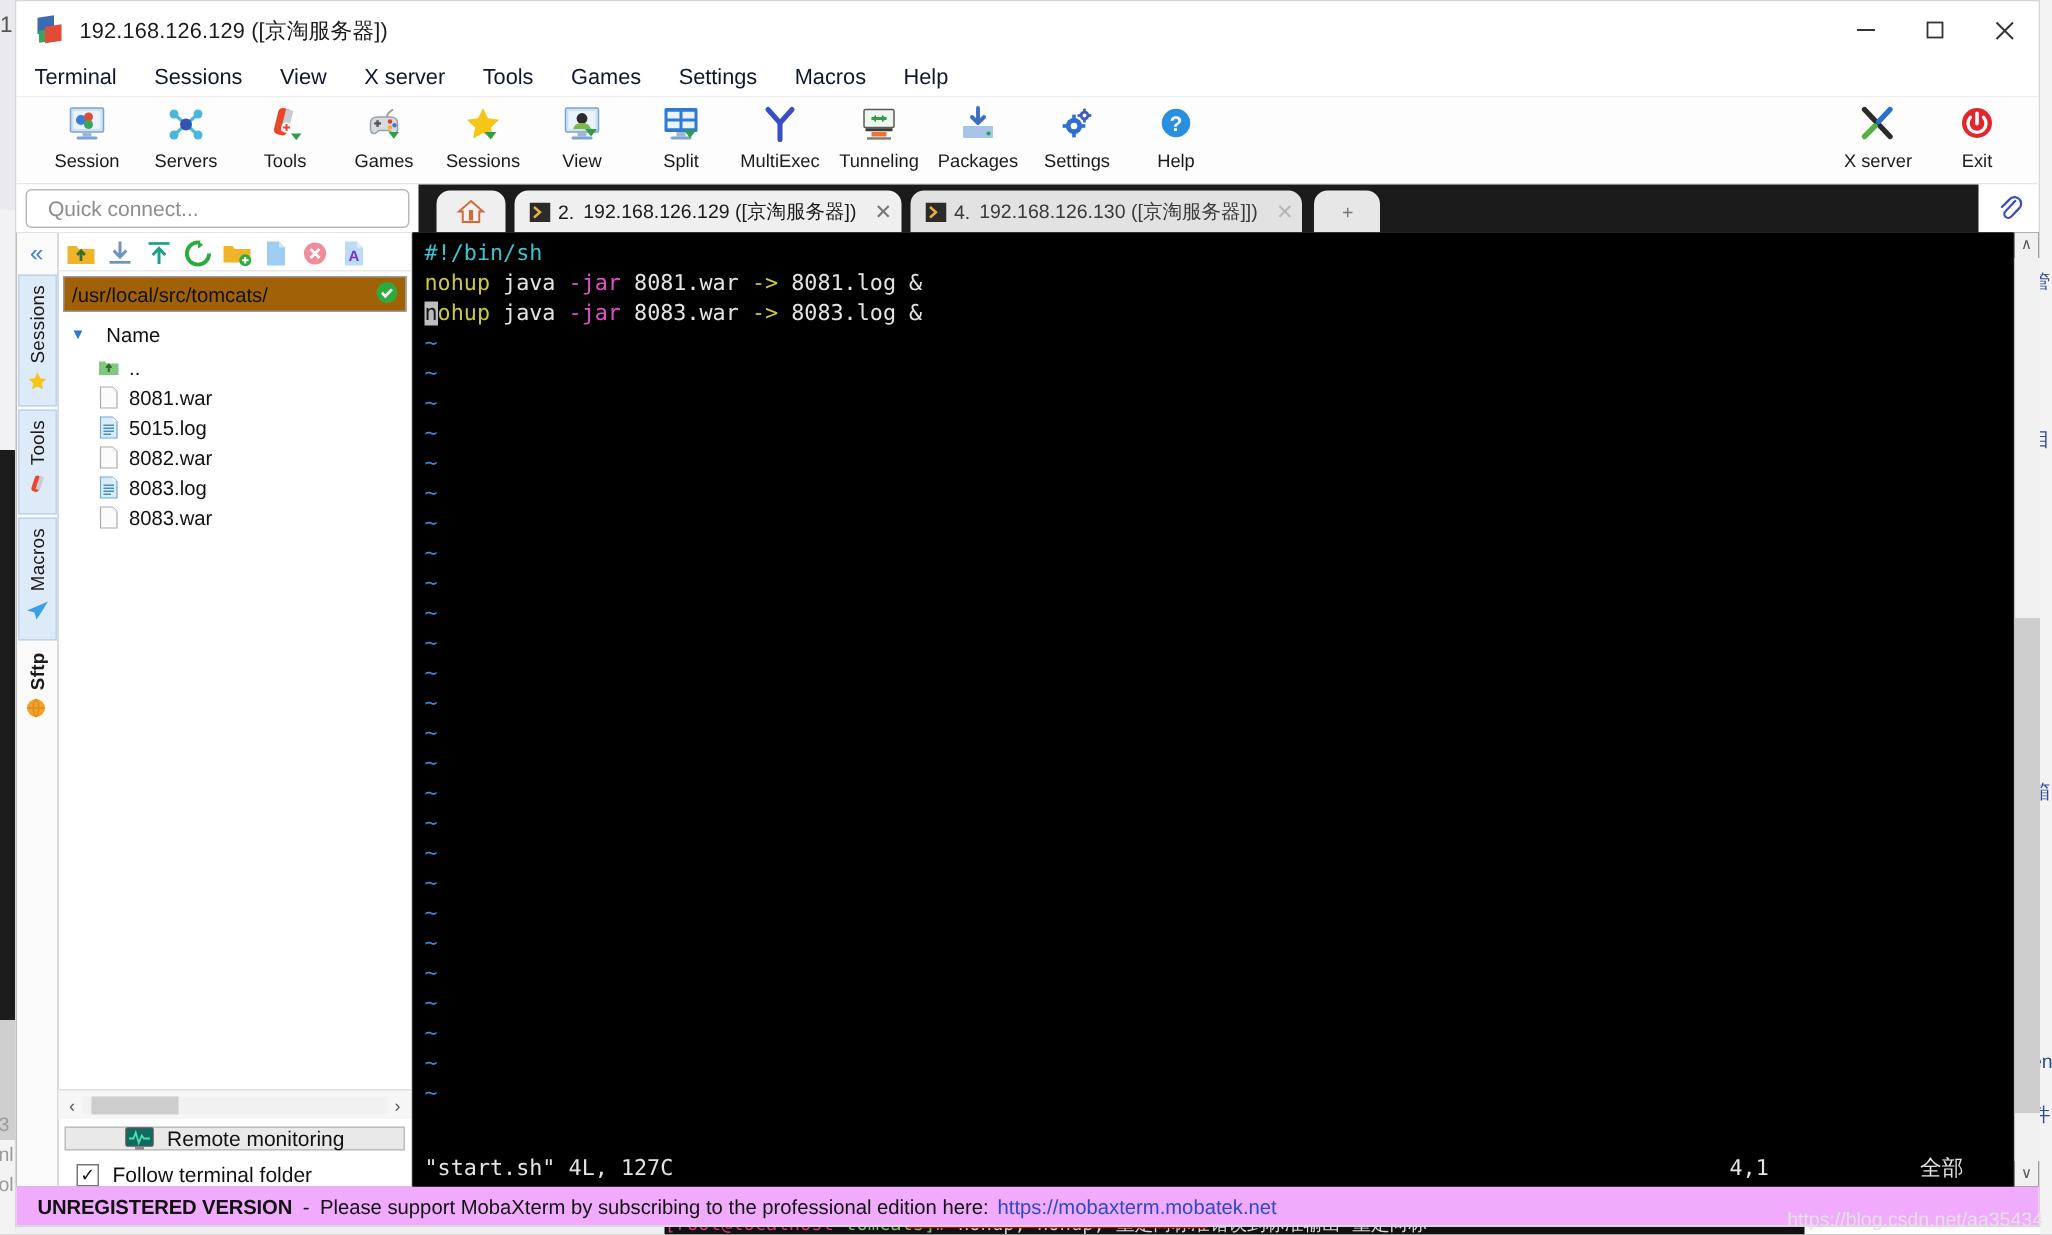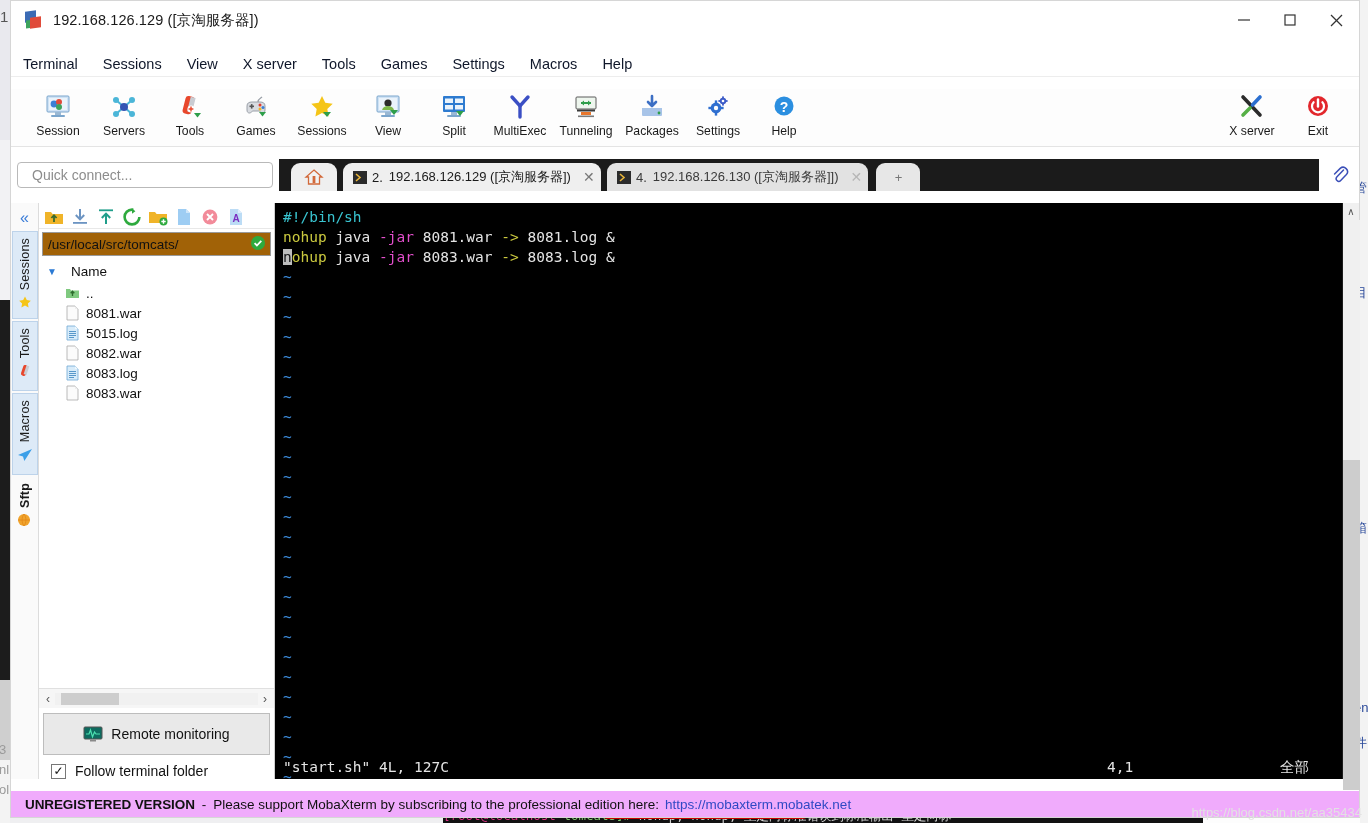--- a/index.html
+++ b/index.html
@@ -51,21 +51,21 @@
   }
   .bg-bottom-strip {
     position: absolute; left: 10px; top: 800px; width: 433px; height: 23px;
     background: #efeff1; z-index: 2;
   }
 
   
   .win {
     position: absolute; left: 10px; top: 0px; width: 1350px; height: 818px;
     background: #ffffff; border: 1px solid #d6d6d6; z-index: 5;
-    display: flex; flex-direction: column; gap: 12px;
+    display: flex; flex-direction: column;
   }
 
   
   .titlebar {
     height: 38px; display: flex; align-items: center; position: relative;
     background: #ffffff; flex: none;
   }
   .titlebar .app-icon {
     width: 18px; height: 18px; margin-left: 14px; position: relative;
     flex: none;
@@ -185,21 +185,21 @@
   }
   .frow .fico { width: 15px; height: 16px; margin-right: 6px; position: relative; flex:none; }
   .hscroll {
     height: 20px; display: flex; align-items: center; border-top: 1px solid #e0e0e0;
     background: #f6f6f6; padding: 0 2px;
   }
   .hscroll .arr { width: 14px; text-align: center; font-size: 12px; color: #555; }
   .hscroll .trough { flex: 1; height: 12px; background: #f1f1f1; position: relative; }
   .hscroll .thumb { position: absolute; left: 6px; top: 0; width: 58px; height: 12px; background: #cdcdcd; }
   .remmon {
-    margin: 5px 4px 0 4px; height: 42px; border: 1px solid #bdbdbd; background: #e9e9e9;
+    margin: 5px 4px 0 4px; height: 16px; border: 1px solid #bdbdbd; background: #e9e9e9;
     display: flex; align-items: center; justify-content: center; gap: 8px;
     font-size: 14px; color: #111;
   }
   .remmon .mico { width: 20px; height: 17px; position: relative; }
   .followrow {
     margin: 8px 0 0 12px; display: flex; align-items: center; gap: 9px;
     font-size: 14px; color: #111;
   }
   .cbx {
     width: 15px; height: 15px; border: 1px solid #777; background: #fff;
@@ -220,21 +220,21 @@
   .c-magenta { color: #e24fcb; }
   .c-white { color: #e4e4e4; }
   .c-blue { color: #3c8ad9; }
   .cursor { background: #bdbdbd; color: #151618; }
   .status {
     position: absolute; left: 0; right: 0; bottom: 0; height: 24px;
     font-family: "DejaVu Sans Mono", monospace; font-size: 14.5px; color: #e4e4e4;
     display: flex; align-items: center;
   }
   .status .s1 { padding-left: 8px; }
-  .status .s2 { position: absolute; left: 832px; }
+  .status .s2 { position: absolute; left: 878px; }
   .status .s3 { position: absolute; left: 1005px; }
   .vscroll {
     width: 17px; background: #f0f0f0; border-left: 1px solid #1b1b1b;
     display: flex; flex-direction: column; align-items: center; flex: none;
   }
   .vscroll .arr { height: 17px; font-size: 10px; color: #555; line-height: 17px; }
   .vscroll .trough { flex: 1; width: 17px; background: #f0f0f0; position: relative; }
   .vscroll .thumb { position: absolute; top: 240px; left: 0; width: 17px; height: 330px; background: #cdcdcd; }
 
   

